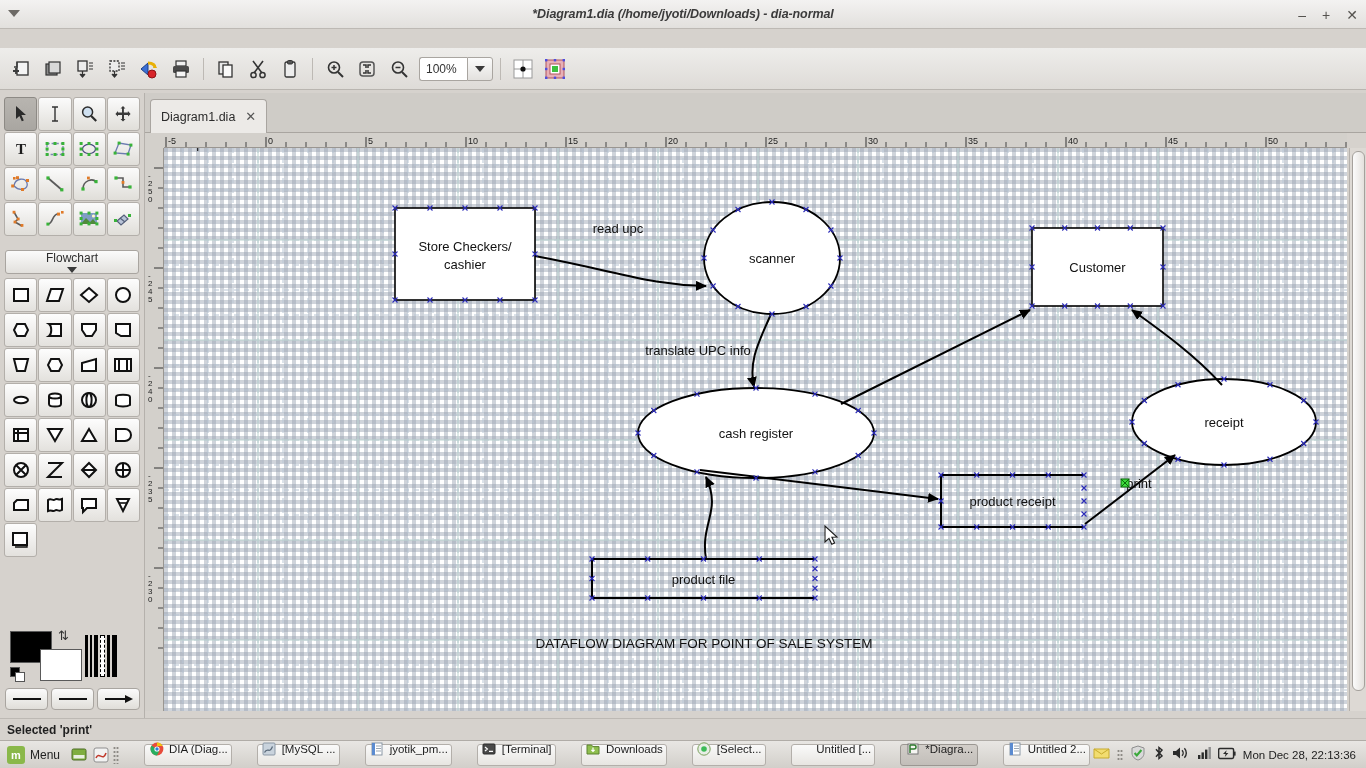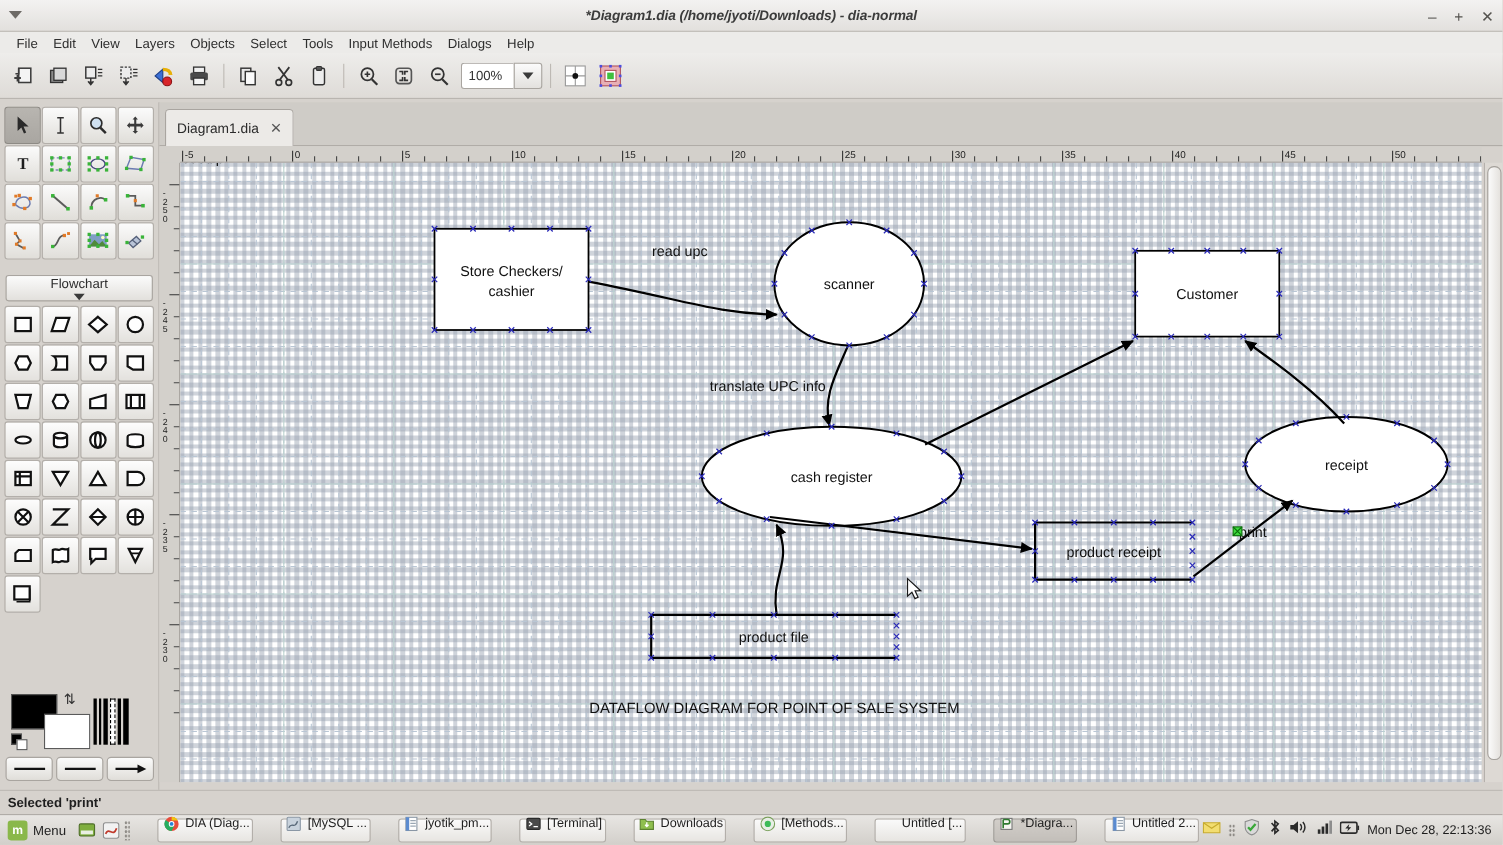--- a/index.html
+++ b/index.html
@@ -181,32 +181,20 @@
   <div class="titlebar">
     <div class="menu-arrow"></div>
     <div class="title">*Diagram1.dia (/home/jyoti/Downloads) - dia-normal</div>
     <div class="win-btns">
       <span>–</span>
       <span>+</span>
       <span>✕</span>
     </div>
   </div>
 
-  <div class="menubar">
-    <div class="mi">File</div>
-    <div class="mi">Edit</div>
-    <div class="mi">View</div>
-    <div class="mi">Layers</div>
-    <div class="mi">Objects</div>
-    <div class="mi">Select</div>
-    <div class="mi">Tools</div>
-    <div class="mi">Input Methods</div>
-    <div class="mi">Dialogs</div>
-    <div class="mi">Help</div>
-  </div>
 
   <div class="toolbar">
     <div class="tb">
       <svg width="20" height="20" viewBox="0 0 20 20">
           <rect x="6" y="3" width="11" height="13" fill="#f4f4f4" stroke="#3c3c3c" stroke-width="1.4"></rect>
           <path d="M6 3v5h-3" fill="none" stroke="#3c3c3c" stroke-width="1.4"></path>
           <path d="M2 12h6M5 9v6" stroke="#3c3c3c" stroke-width="1.8"></path>
         </svg>
     </div>
     <div class="tb">
@@ -1392,21 +1380,21 @@
         </span>
       <span>Downloads</span>
     </div>
     <div class="tk">
       <span class="ic">
           <svg width="14" height="14" viewBox="0 0 14 14">
             <circle cx="7" cy="7" r="6.2" fill="#e8eee6" stroke="#7aa05c"></circle>
             <circle cx="7" cy="7" r="2.8" fill="#3dbb58"></circle>
           </svg>
         </span>
-      <span>[Methods...</span>
+      <span>[Select...</span>
     </div>
     <div class="tk">
       <span class="ic"></span>
       <span>Untitled [...</span>
     </div>
     <div class="tk active">
       <span class="ic">
           <svg width="14" height="14" viewBox="0 0 14 14">
             <rect x="2" y="2" width="10" height="10" fill="#f6f6f2" stroke="#777"></rect>
             <path d="M4 3v8M4 3h4a2 2 0 010 4H4" fill="none" stroke="#2f7a2f" stroke-width="1.5"></path>

